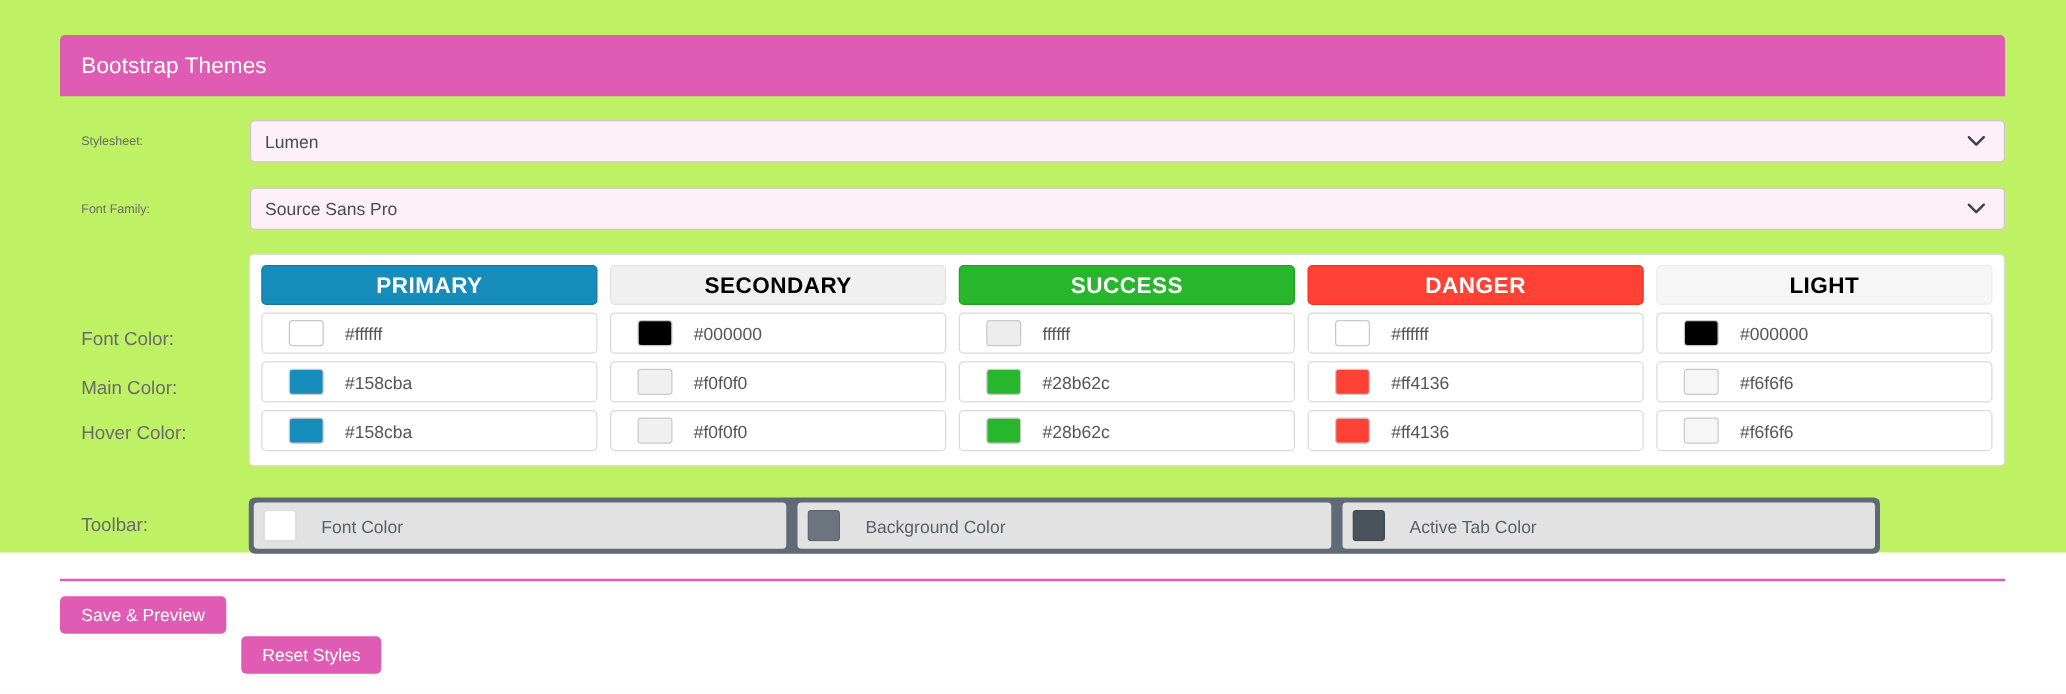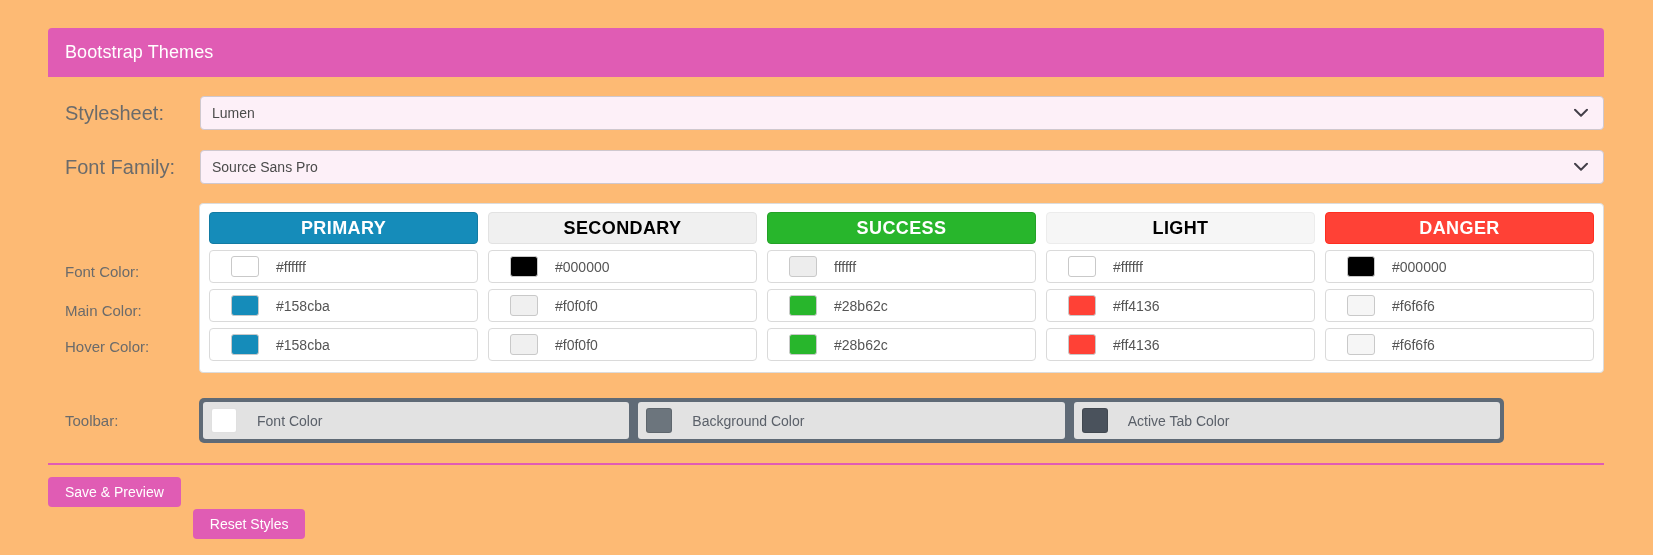--- a/index.html
+++ b/index.html
@@ -4,21 +4,21 @@
 <style>
   * { box-sizing: border-box; }
   html, body {
     margin: 0; padding: 0;
     background: #ffffff;
     width: 1653px; height: 555px;
     overflow: hidden;
     font-family: "Liberation Sans", sans-serif;
   }
 
-  .page { position: relative; width: 1653px; height: 555px; background:#fdba74; }
+  .page { position: relative; width: 1653px; height: 442px; background:#bef264; }
 
   
   .panel-header {
     position: absolute;
     left: 48px; top: 28px;
     width: 1556px; height: 49px;
     background: #e05cb4;
     border-radius: 4px 4px 0 0;
     display: flex; align-items: center;
   }
@@ -37,21 +37,21 @@
     width: 1556px;
     display: flex;
     align-items: center;
   }
   .row-stylesheet { top: 96px; height: 34px; }
   .row-fontfamily { top: 150px; height: 34px; }
 
   .form-label {
     width: 152px;
     color: #6b6b6b;
-    font-size: 20px;
+    font-size: 10px;
     padding-left: 17px;
     flex: none;
   }
 
   .select-wrap {
     position: relative;
     flex: 1;
     height: 34px;
   }
   .select-box {
@@ -258,24 +258,24 @@
           <div class="gcell">
             <div class="theme-btn primary" style="background: rgb(21, 140, 186); color: rgb(255, 255, 255);">PRIMARY</div>
           </div>
           <div class="gcell">
             <div class="theme-btn secondary" style="background: rgb(240, 240, 240); color: rgb(0, 0, 0);">SECONDARY</div>
           </div>
           <div class="gcell">
             <div class="theme-btn success" style="background: rgb(40, 182, 44); color: rgb(255, 255, 255);">SUCCESS</div>
           </div>
           <div class="gcell">
+            <div class="theme-btn danger" style="background: rgb(255, 65, 54); color: rgb(255, 255, 255);">DANGER</div>
+          </div>
+          <div class="gcell">
             <div class="theme-btn light" style="background: rgb(246, 246, 246); color: rgb(0, 0, 0);">LIGHT</div>
-          </div>
-          <div class="gcell">
-            <div class="theme-btn danger" style="background: rgb(255, 65, 54); color: rgb(255, 255, 255);">DANGER</div>
           </div>
         </div>
       <div class="grid-rowline" id="row-font">
           <div class="gcell">
             <div class="color-input">
               <span class="swatch" style="background: rgb(255, 255, 255);"></span>
               <span class="hexval">#ffffff</span>
             </div>
           </div>
           <div class="gcell">

